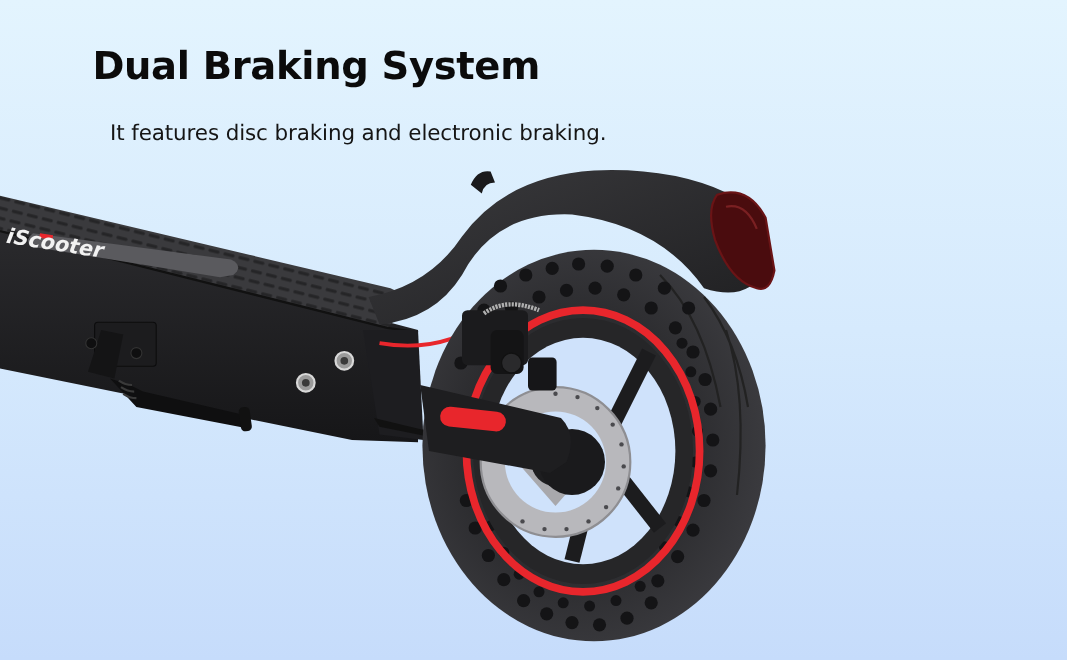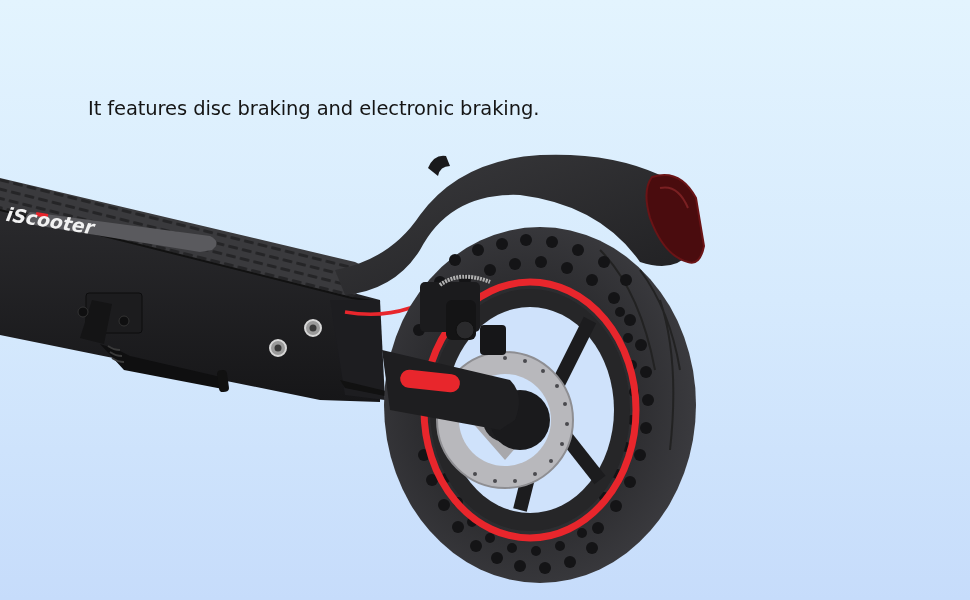--- a/index.html
+++ b/index.html
@@ -8,31 +8,32 @@
       position: relative; width: 970px; height: 600px; overflow: hidden;
       background: linear-gradient(180deg, #e3f4fe 0%, #d6eafd 50%, #c6dcfb 100%);
       font-family: "DejaVu Sans", "Liberation Sans", sans-serif;
     }
     .headline {
       position: absolute; left: 84px; top: 40px; margin: 0;
       font-family: "DejaVu Sans", sans-serif; font-weight: 700;
       font-size: 35px; letter-spacing: -0.3px; color: #0b0b0b; line-height: 1.2;
     }
     .subhead {
-      position: absolute; left: 84px; top: 92px; margin: 4px;
+      position: absolute; left: 84px; top: 92px; margin: 16px;
       font-family: "DejaVu Sans", sans-serif; font-weight: 400;
       font-size: 19.5px; color: #151515; line-height: 1.3; letter-spacing: -0.1px;
     }
     .scene { position: absolute; left: 0; top: 0; }
   </style>
 </head>
 <body>
 
 <div class="canvas">
 
+  <h1 class="headline">Dual Braking System</h1>
   <p class="subhead">It features disc braking and electronic braking.</p>
 
   <svg class="scene" width="970" height="600" viewBox="0 0 970 600">
     <defs>
       <pattern id="grip" x="0" y="0" width="14" height="9" patternUnits="userSpaceOnUse" patternTransform="rotate(14)">
         <rect width="14" height="9" fill="#3a3a3d"></rect>
         <rect x="1" y="2" width="10" height="3" rx="1" fill="#252527"></rect>
       </pattern>
       <linearGradient id="sideG" x1="0" y1="0" x2="0" y2="1">
         <stop offset="0" stop-color="#2b2b2e"></stop>

